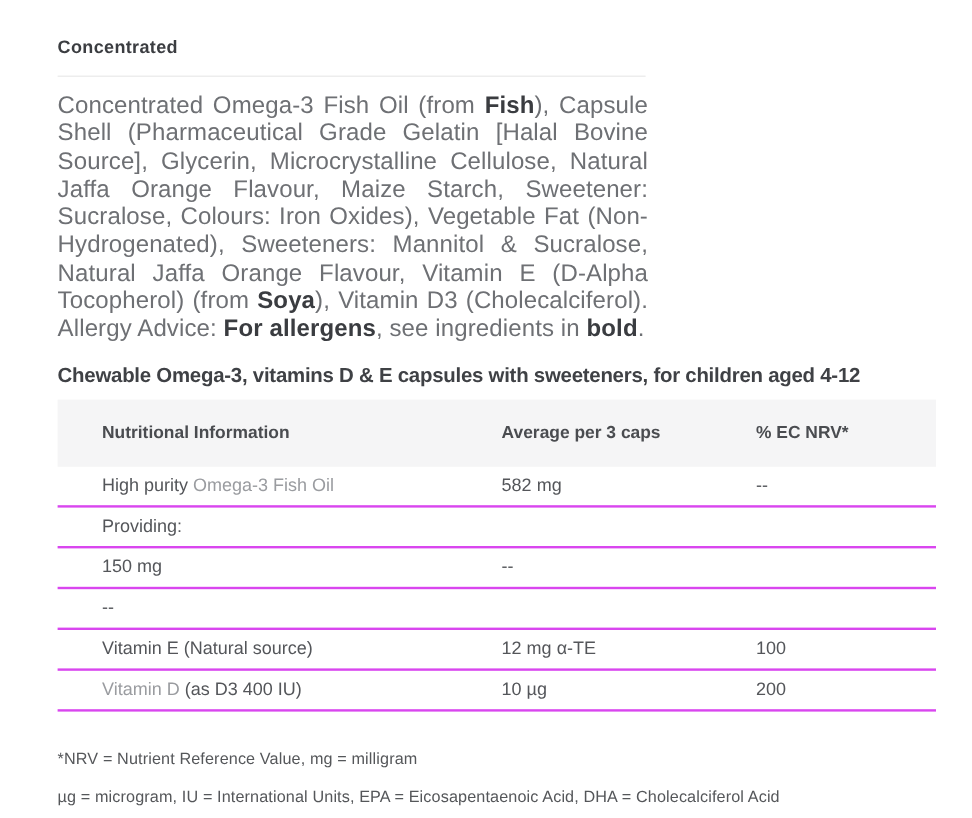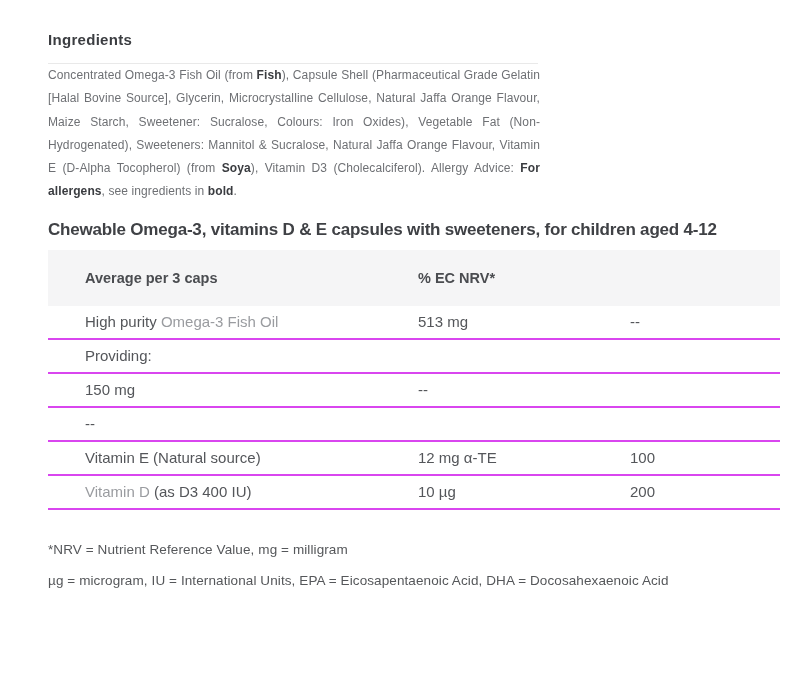--- a/index.html
+++ b/index.html
@@ -18,21 +18,22 @@
     letter-spacing: 0.3px;
   }
   .divider {
     width: 490px;
     border: none;
     border-top: 1px solid #e9e9e9;
     margin-top: 15px;
   }
   .ing-para {
     width: 492px;
-    font-size: 12px;
+    margin-top: 13px;
+    font-size: 20px;
     line-height: 23.3px;
     text-align: justify;
     color: #6e7074;
     letter-spacing: 0.1px;
   }
   .ing-para b { color: #3a3c40; font-weight: bold; }
 
   
   .product-title {
     margin-top: 16px;
@@ -76,38 +77,39 @@
     letter-spacing: 0.1px;
   }
   .footnote.first { margin-top: 32px; }
   .footnote.second { margin-top: 16px; }
 </style>
 </head>
 <body>
 
 <div class="page">
 
-  <div class="ing-title">Ingredients</div>
+  <div class="ing-title">Concentrated</div>
 
   <hr class="divider">
 
   <p class="ing-para"><span>Concentrated Omega-3 Fish Oil (from </span><b>Fish</b><span>), Capsule Shell (Pharmaceutical Grade Gelatin [Halal Bovine Source], Glycerin, Microcrystalline Cellulose, Natural Jaffa Orange Flavour, Maize Starch, Sweetener: Sucralose, Colours: Iron Oxides), Vegetable Fat (Non-Hydrogenated), Sweeteners: Mannitol &amp; Sucralose, Natural Jaffa Orange Flavour, Vitamin E (D-Alpha Tocopherol) (from </span><b>Soya</b><span>), Vitamin D3 (Cholecalciferol). Allergy Advice: </span><b>For allergens</b><span>, see ingredients in </span><b>bold</b><span>.</span></p>
 
   <div class="product-title">Chewable Omega-3, vitamins D &amp; E capsules with sweeteners, for children aged 4-12</div>
 
   <div class="ntable">
 
     <div class="thead">
+      <div>Nutritional Information</div>
       <div>Average per 3 caps</div>
       <div>% EC NRV*</div>
     </div>
 
     <div class="trow">
       <div><span class="t-dark">High purity </span><span class="t-muted">Omega-3 Fish Oil</span></div>
-      <div>513 mg</div>
+      <div>582 mg</div>
       <div>--</div>
     </div>
 
     <div class="trow">
       <div>Providing:</div>
       <div></div>
       <div></div>
     </div>
 
     <div class="trow">
@@ -127,15 +129,15 @@
 
     <div class="trow">
       <div><span class="t-muted">Vitamin D </span><span class="t-dark">(as D3 400 IU)</span></div>
       <div>10 µg</div>
       <div>200</div>
     </div>
 
   </div>
 
   <p class="footnote first">*NRV = Nutrient Reference Value, mg = milligram</p>
-  <p class="footnote second">µg = microgram, IU = International Units, EPA = Eicosapentaenoic Acid, DHA = Docosahexaenoic Acid</p>
+  <p class="footnote second">µg = microgram, IU = International Units, EPA = Eicosapentaenoic Acid, DHA = Cholecalciferol Acid</p>
 
 </div>
 
 </body></html>

